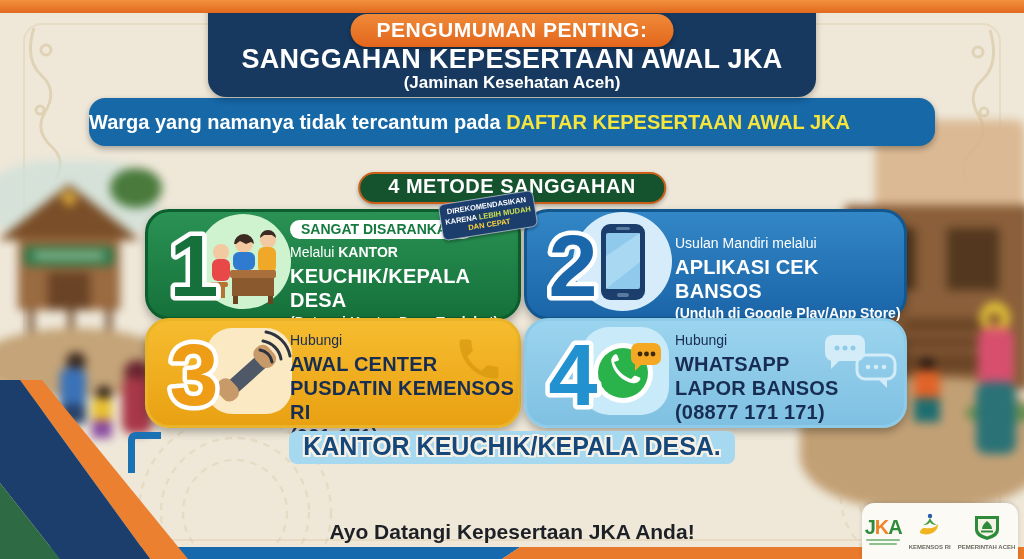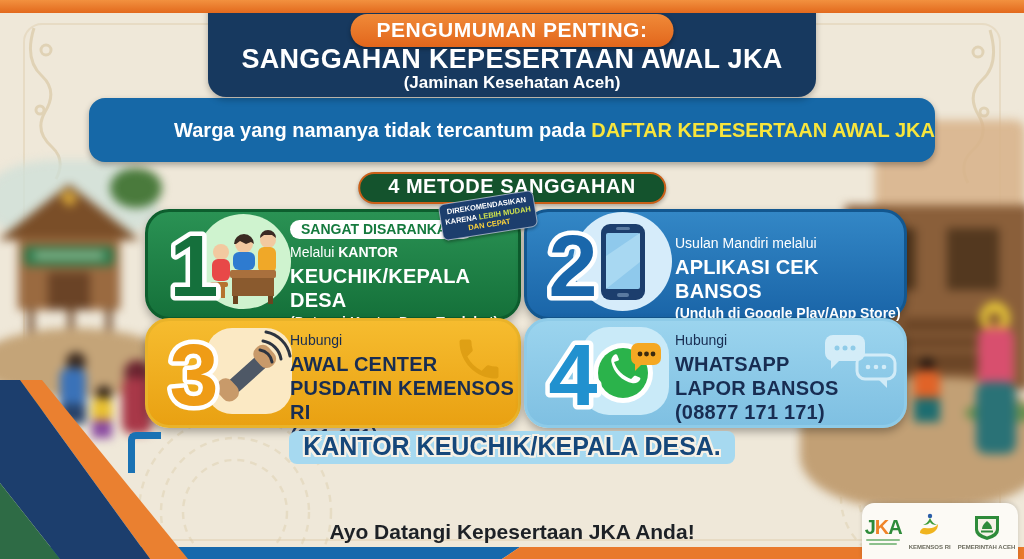--- a/index.html
+++ b/index.html
@@ -13,23 +13,23 @@
     border-radius:0 0 18px 18px;z-index:6;box-shadow:0 3px 6px rgba(0,0,0,.25);}
   .badge{left:50%;top:14px;transform:translateX(-50%);z-index:8;white-space:nowrap;
     background:linear-gradient(180deg,#f08a38,#e2661c);color:#fff;font-weight:bold;
     font-size:21px;letter-spacing:.5px;padding:4px 26px 5px;border-radius:30px;
     box-shadow:0 2px 4px rgba(0,0,0,.35);}
   .h-title{left:208px;top:44px;width:608px;text-align:center;z-index:8;color:#fff;
     font-size:27px;font-weight:bold;letter-spacing:.3px;}
   .h-sub{left:208px;top:73px;width:608px;text-align:center;z-index:8;color:#fff;
     font-size:17px;font-weight:bold;}
   
-  .banner{left:89px;top:98px;width:846px;height:64px;background:#1668a7;
+  .banner{left:89px;top:98px;width:846px;height:48px;background:#1668a7;
     border-radius:16px;z-index:5;box-shadow:0 3px 6px rgba(0,0,0,.3);
-    display:flex;flex-direction:column;justify-content:center;text-align:right;
+    display:flex;flex-direction:column;justify-content:center;text-align:left;
     color:#fff;font-size:20px;font-weight:bold;line-height:27px;}
   .yl{color:#f8e53c;}
   
   .secpill{left:50%;top:172px;transform:translateX(-50%);z-index:5;white-space:nowrap;
     background:#14532d;border:2px solid #c95f18;color:#fff;font-weight:bold;
     font-size:20px;letter-spacing:.5px;padding:1px 28px 4px;border-radius:30px;
     box-shadow:0 2px 4px rgba(0,0,0,.3);}
   
   .card{z-index:5;border-radius:24px;box-shadow:0 4px 8px rgba(0,0,0,.3);}
   .c1{left:145px;top:209px;width:370px;height:105px;

